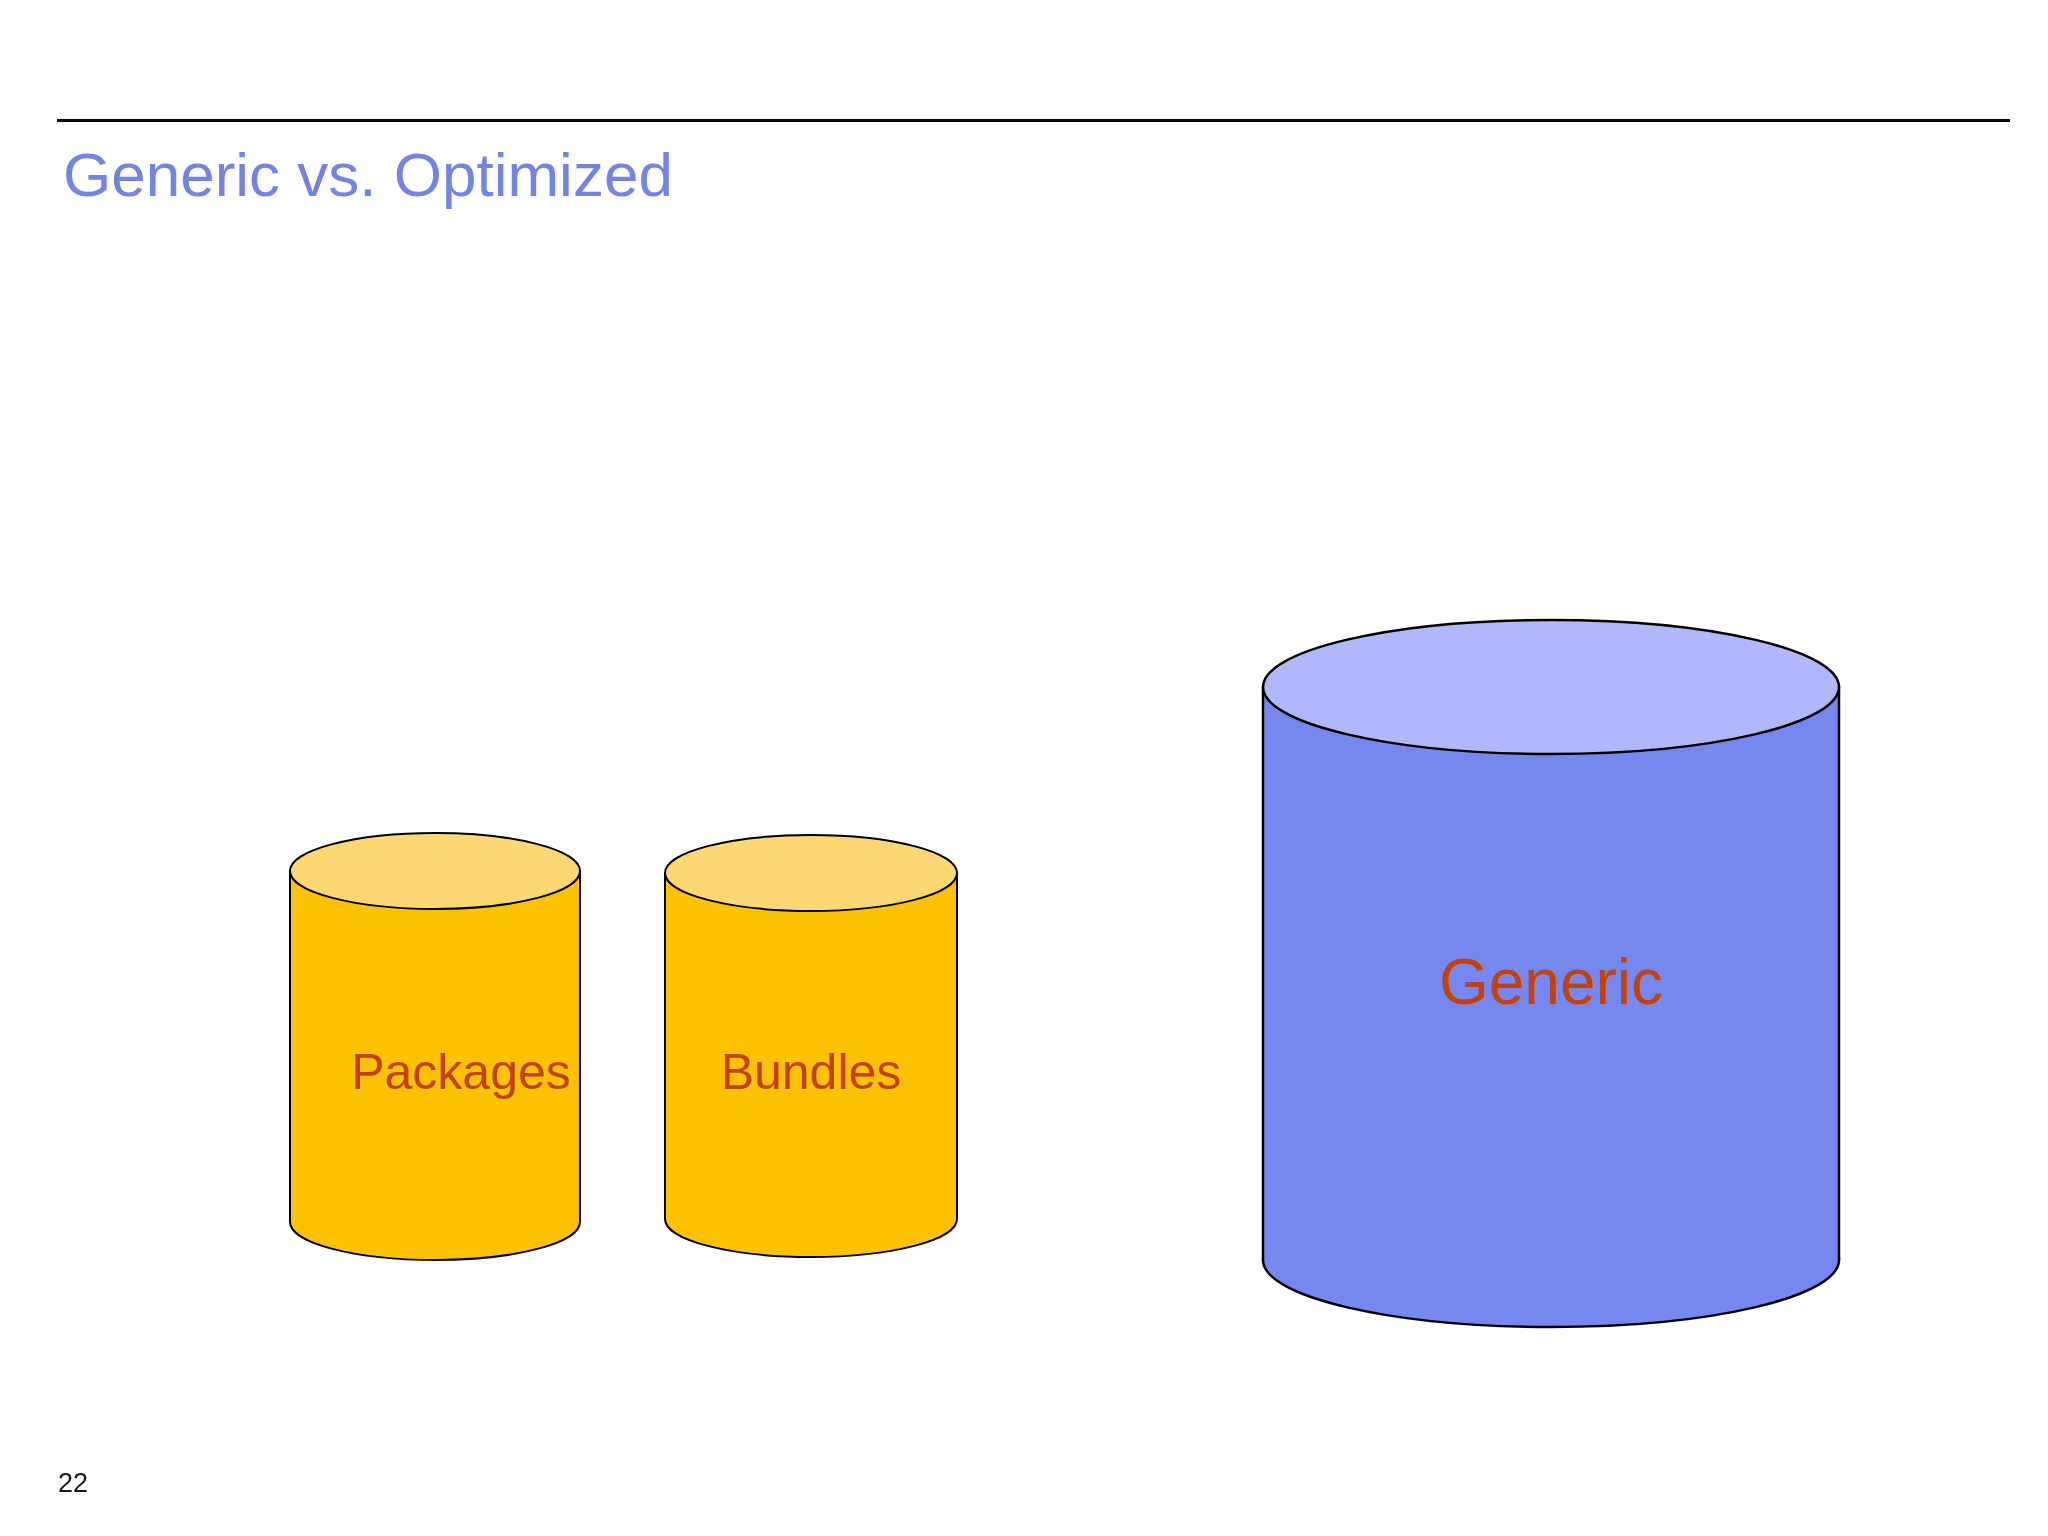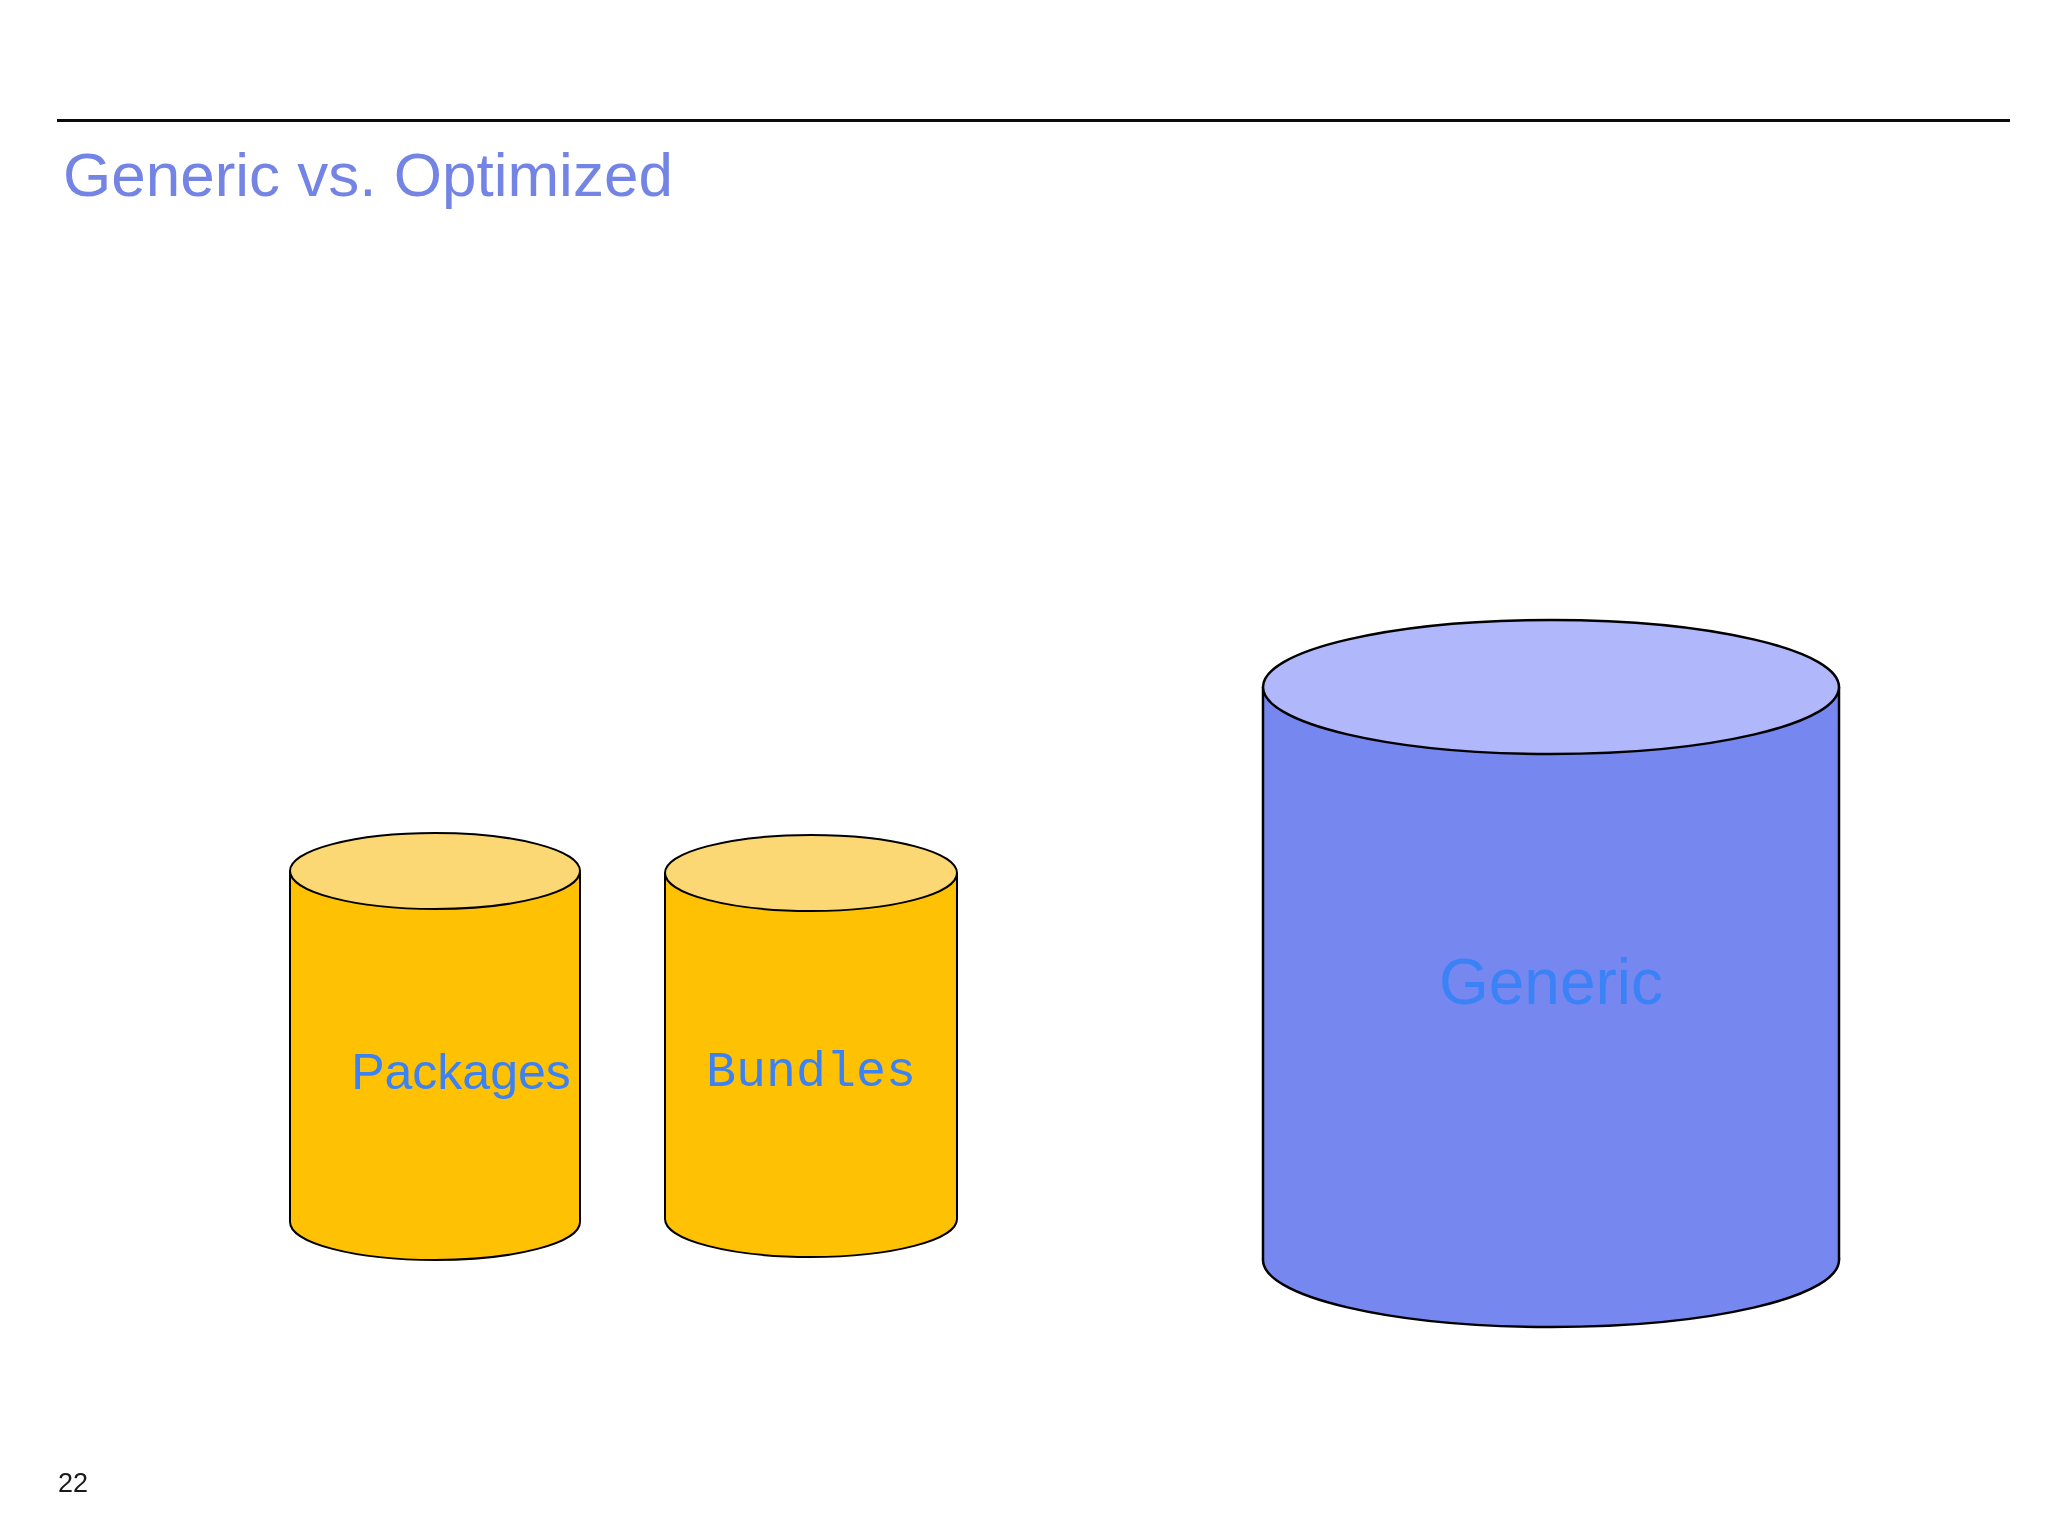--- a/index.html
+++ b/index.html
@@ -34,34 +34,34 @@
     white-space: nowrap;
   }
   .diagram-svg {
     position: absolute;
     left: 0;
     top: 0;
   }
   .cyl-label {
     position: absolute;
     transform: translate(-50%, -50%);
-    color: #3b82f6;
+    color: #c2410c;
     text-align: right;
     white-space: nowrap;
   }
   .cyl-label.small {
     font-size: 50px;
     line-height: 1.1;
   }
   .cyl-label.large {
     font-size: 64px;
     line-height: 1.06;
   }
   .label-packages { left: 435px; top: 1072px; margin-left: 26px; }
-  .label-bundles  { left: 811px; top: 1072px; font-family: Liberation Mono, monospace; }
+  .label-bundles  { left: 811px; top: 1072px; }
   .label-generic  { left: 1551px; top: 983px; }
   .label-line { display: block; }
   .page-number {
     position: absolute;
     left: 58px;
     top: 1468px;
     font-size: 27px;
     color: #1a1a1a;
   }
 </style>

